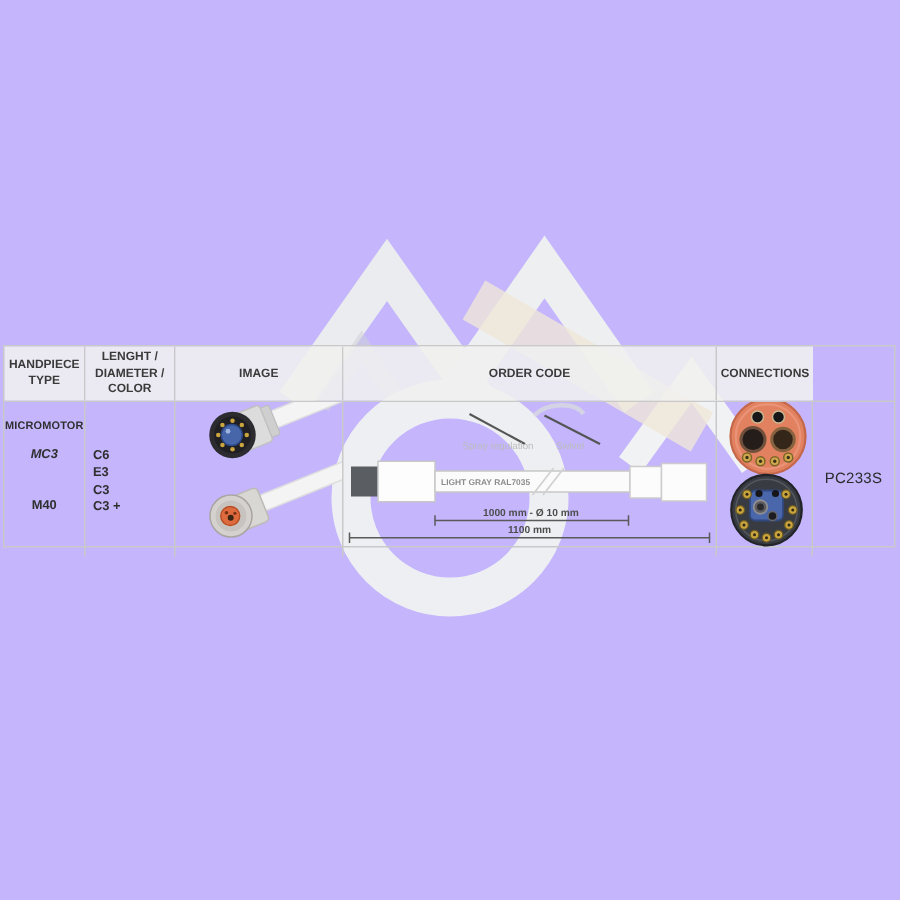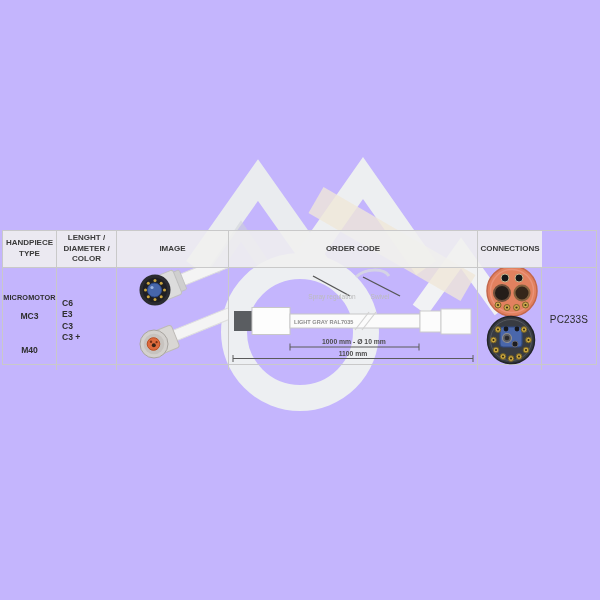--- a/index.html
+++ b/index.html
@@ -18,25 +18,25 @@
   .cell{
     border-right:1px solid #c9c9c9;box-sizing:border-box;position:relative;overflow:hidden;
   }
   .cell:last-child{border-right:none;}
   .hcell{
     background:rgba(240,240,239,0.88);
     display:flex;align-items:center;justify-content:center;text-align:center;
     font-size:8px;font-weight:bold;color:#3a3a3a;line-height:1.35;padding:2px 3px;
   }
   .bcell{background:transparent;}
-  .col-type{display:flex;flex-direction:column;align-items:center;padding-top:25px;
+  .col-type{display:flex;flex-direction:column;align-items:center;padding-top:11px;
     font-weight:bold;color:#2f2f2f;}
   .type-cat{font-size:7.3px;letter-spacing:0.1px;}
   .type-model{font-size:8.6px;line-height:11.5px;margin-top:22px;}
-  .type-model.first{margin-top:9px;}
+  .type-model.first{margin-top:9px;font-style:italic;}
   .col-models{display:flex;flex-direction:column;align-items:flex-start;padding:30px 0 0 5px;
     font-weight:bold;color:#2f2f2f;font-size:8.6px;line-height:11.3px;}
   .col-code{display:flex;align-items:center;justify-content:center;
     font-weight:normal;color:#2b2b2b;font-size:10px;letter-spacing:0.2px;}
   svg text{font-family:"Liberation Sans",sans-serif;}
 </style>
 </head>
 <body>
 
 <div class="canvas">

